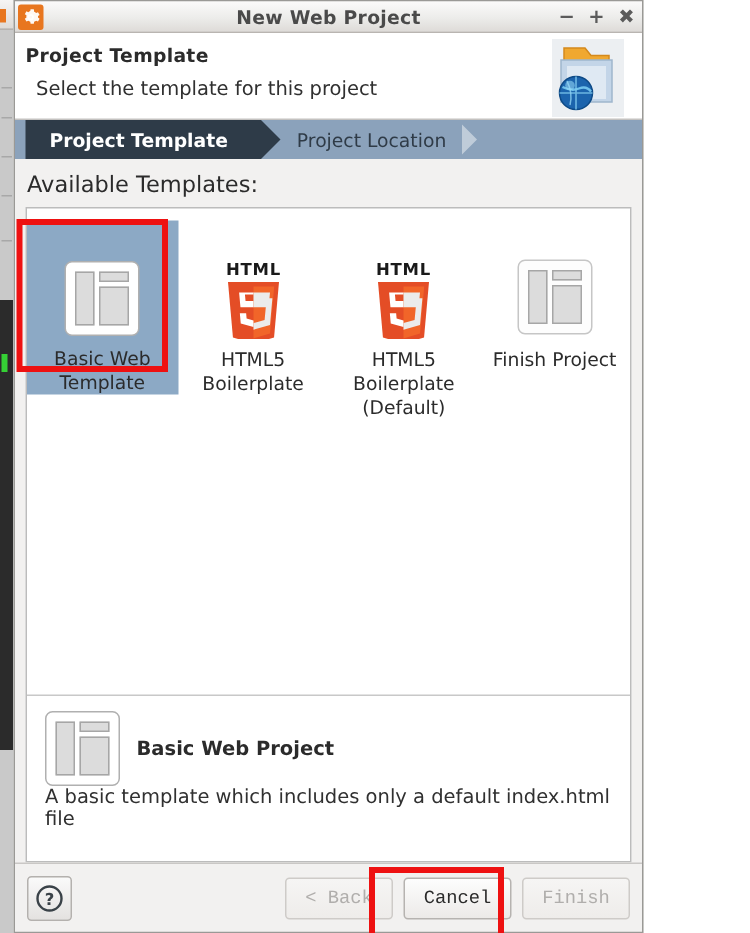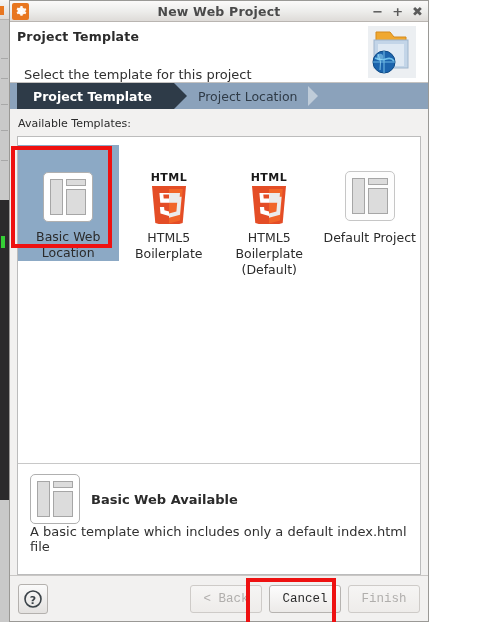--- a/index.html
+++ b/index.html
@@ -118,21 +118,21 @@
     padding: 7px 0 0 7px;
     box-sizing: border-box;
   }
   .header-title {
     font-size: 12.5px;
     font-weight: bold;
     color: #2b2b2b;
     letter-spacing: 0.2px;
   }
   .header-sub {
-    margin-top: 23px;
+    margin-top: 8px;
     margin-left: 7px;
     font-size: 13px;
     color: #303030;
   }
   .header-icon {
     position: absolute;
     right: 6px; top: 2px;
     width: 60px; height: 56px;
   }
 
@@ -186,21 +186,21 @@
   
   .body {
     flex: 1 1 auto;
     background: #f2f1f0;
     padding: 8px 7px 0 7px;
     box-sizing: border-box;
     display: flex;
     flex-direction: column;
   }
   .avail-label {
-    font-size: 11px;
+    font-size: 15px;
     color: #2b2b2b;
     margin-bottom: 6px;
     margin-left: 1px;
   }
 
   .panel {
     flex: 1 1 auto;
     background: #ffffff;
     border: 1px solid #bcbcbc;
     box-sizing: border-box;
@@ -439,21 +439,21 @@
             <div class="webicon">
               <div class="side"></div>
               <div class="right">
                   <div class="bar"></div>
                   <div class="box"></div>
                 </div>
             </div>
           </div>
           <div class="tmpl-label">
             <div>Basic Web</div>
-            <div>Location</div>
+            <div>Template</div>
           </div>
         </div>
 
         <div class="tmpl">
           <div class="tmpl-icon">
             <svg width="44" height="56" viewBox="0 0 44 56">
               <text x="22" y="13" text-anchor="middle" font-family="DejaVu Sans, sans-serif" font-size="11" font-weight="bold" fill="#1a1a1a" letter-spacing="0.5">HTML</text>
               <path d="M5 18 l3.3 37 13.7 4 13.7-4 3.3-37z" fill="#e44d26"></path>
               <path d="M22 21 v34.6 l11-3.2 2.8-31.4z" fill="#f16529"></path>
               <path d="M22 25 h-9.6 l.9 9.8H22v-4.2h-5.3l-.4-4.2H22zm0 18.6-4.6-1.3-.3-3.4h-4.2l.6 6.7 8.5 2.4z" fill="#ffffff"></path>
@@ -487,40 +487,40 @@
           <div class="tmpl-icon">
             <div class="webicon plain">
               <div class="side"></div>
               <div class="right">
                   <div class="bar"></div>
                   <div class="box"></div>
                 </div>
             </div>
           </div>
           <div class="tmpl-label">
-            <div>Default Project</div>
+            <div>Finish Project</div>
           </div>
         </div>
 
       </div>
 
       <div class="divider"></div>
 
       <div class="desc">
         <div class="desc-head">
           <div>
             <div class="webicon">
               <div class="side"></div>
               <div class="right">
                   <div class="bar"></div>
                   <div class="box"></div>
                 </div>
             </div>
           </div>
-          <div class="desc-title">Basic Web Available</div>
+          <div class="desc-title">Basic Web Project</div>
         </div>
         <div class="desc-text">A basic template which includes only a default index.html file</div>
       </div>
 
     </div>
   </div>
 
   <div class="footer">
     <div class="help-btn">
       <svg width="20" height="20" viewBox="0 0 20 20">

